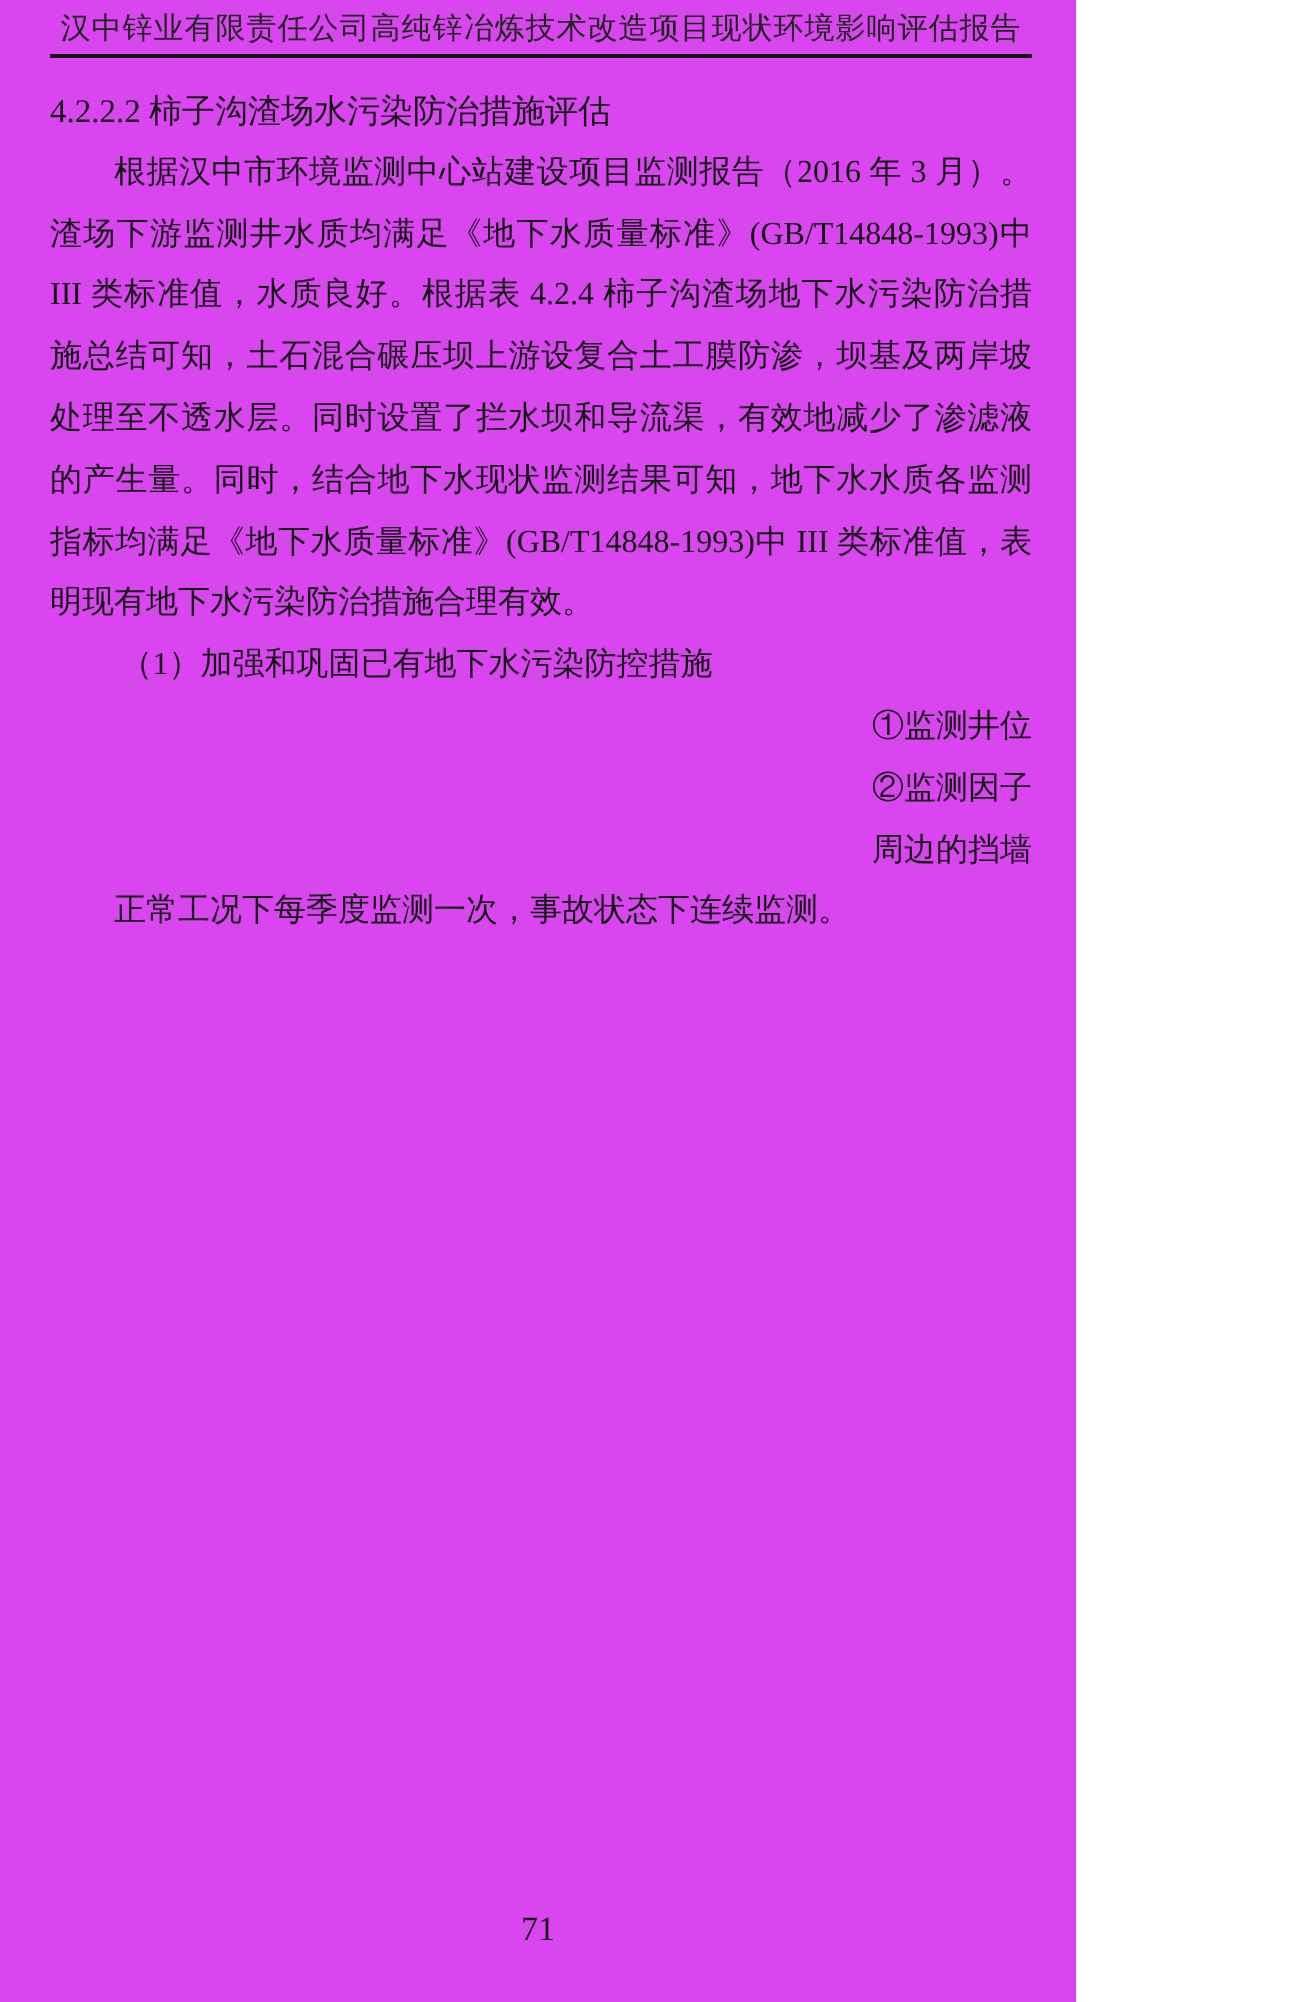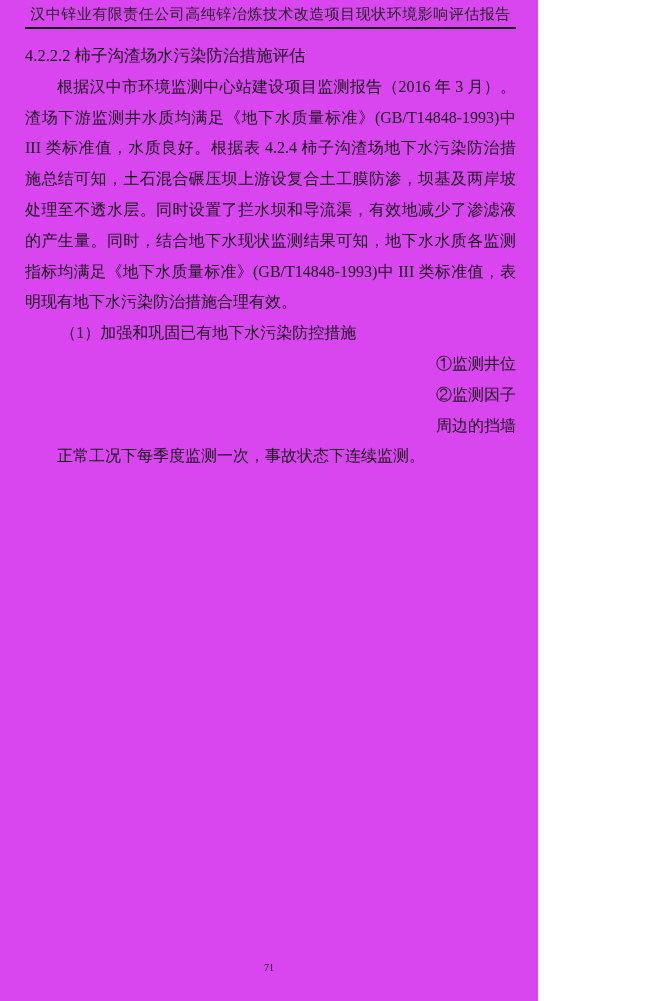--- a/index.html
+++ b/index.html
@@ -44,21 +44,21 @@
   .para   { text-indent: 2em; }
   .item   { text-indent: 2.2em; text-align: left; }
   .subitem{ text-indent: 2em;   text-align: right; }
   .page-footer {
     position: absolute;
     left: 0; right: 0;
     bottom: 26px;
     text-align: center;
   }
   .page-number {
-    font-size: 10px;
+    font-size: 17px;
     color: #1a1a1a;
   }
 </style>
 </head>
 <body>
 
 <div class="page">
 
   <div class="page-header">
     <div class="page-header-title">汉中锌业有限责任公司高纯锌冶炼技术改造项目现状环境影响评估报告</div>

